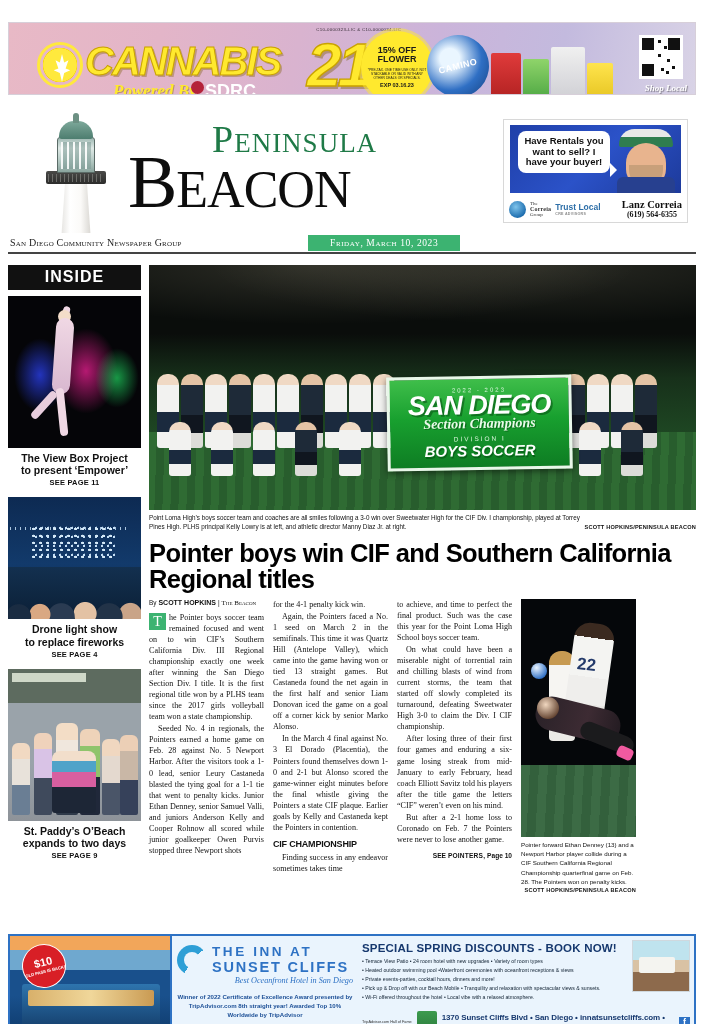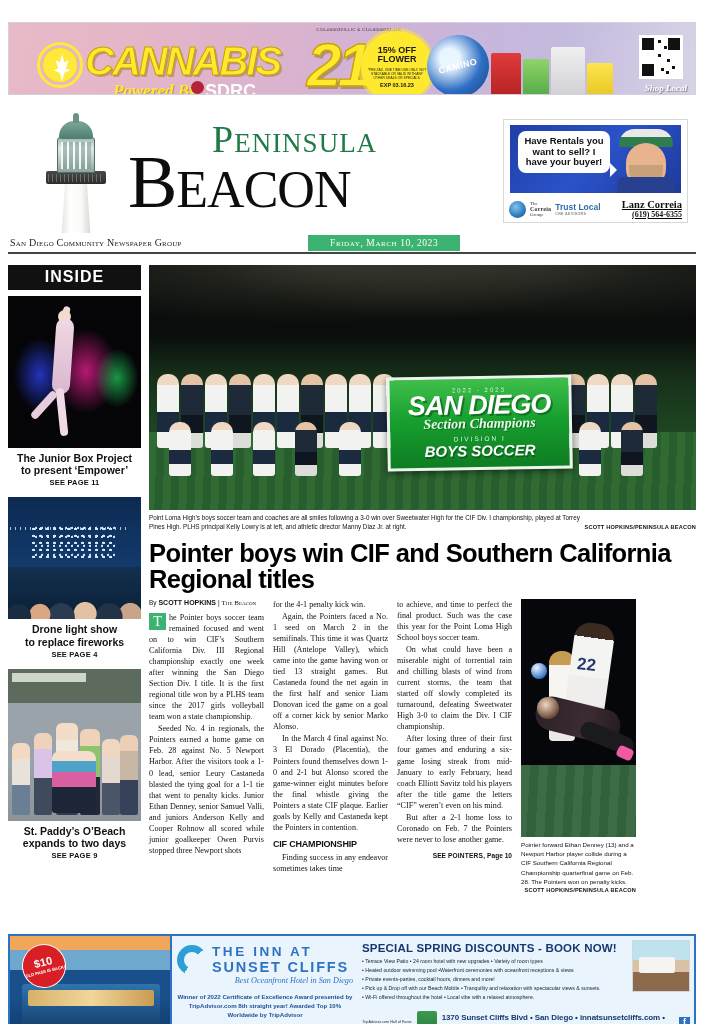--- a/index.html
+++ b/index.html
@@ -187,21 +187,21 @@
   }
   .cad-logo {
     width: 17px; height: 17px; border-radius: 50%;
     background: radial-gradient(circle at 40% 35%,#7fc4ec,#1f6fb0 70%,#14497a);
     flex: 0 0 auto;
   }
   .cad-cg { font-family: "Liberation Serif", serif; font-size: 5px; color: #333; line-height: 1.05; }
   .cad-cg b { display: block; font-size: 6px; letter-spacing: .2px; }
   .cad-tl { font-family: "Liberation Sans", sans-serif; font-size: 8.5px; color: #2e6fa8; font-weight: 600; }
   .cad-tl small { display: block; font-size: 3.6px; color: #8a8a8a; letter-spacing: .3px; }
-  .cad-name { margin-left: auto; text-align: right; text-decoration: underline; }
+  .cad-name { margin-left: auto; text-align: center; }
   .cad-name .n { font-family: "Liberation Serif", serif; font-size: 10.5px; font-weight: bold; color: #111; }
   .cad-name .p { font-family: "Liberation Serif", serif; font-size: 8px; font-weight: bold; color: #111; }
 
   
   .datebar { position: relative; height: 22px; margin-top: 2px; }
   .datebar .rule { position: absolute; left: 0; right: 0; top: 17px; border-bottom: 2px solid #444; }
   .datebar .sdcng {
     position: absolute; left: 2px; top: 2px; font-family: "Liberation Serif", serif;
     font-variant: small-caps; font-size: 10px; color: #222; letter-spacing: .2px;
   }
@@ -614,21 +614,21 @@
           <div class="glow1"></div>
             <div class="glow2"></div>
             <div class="glow3"></div>
           <div class="arm"></div>
             <div class="head"></div>
             <div class="body"></div>
           <div class="leg1"></div>
             <div class="leg2"></div>
         </div>
         <div class="side-cap">
-          <div>The Junior Box Project</div>
+          <div>The View Box Project</div>
           <div>to present ‘Empower’</div>
         </div>
         <div class="side-page">SEE PAGE 11</div>
       </div>
 
       <div class="side-item">
         <div class="side-photo ph-drone">
           <div class="trail"></div>
             <div class="ob"></div>
             <div class="crowd"></div>

